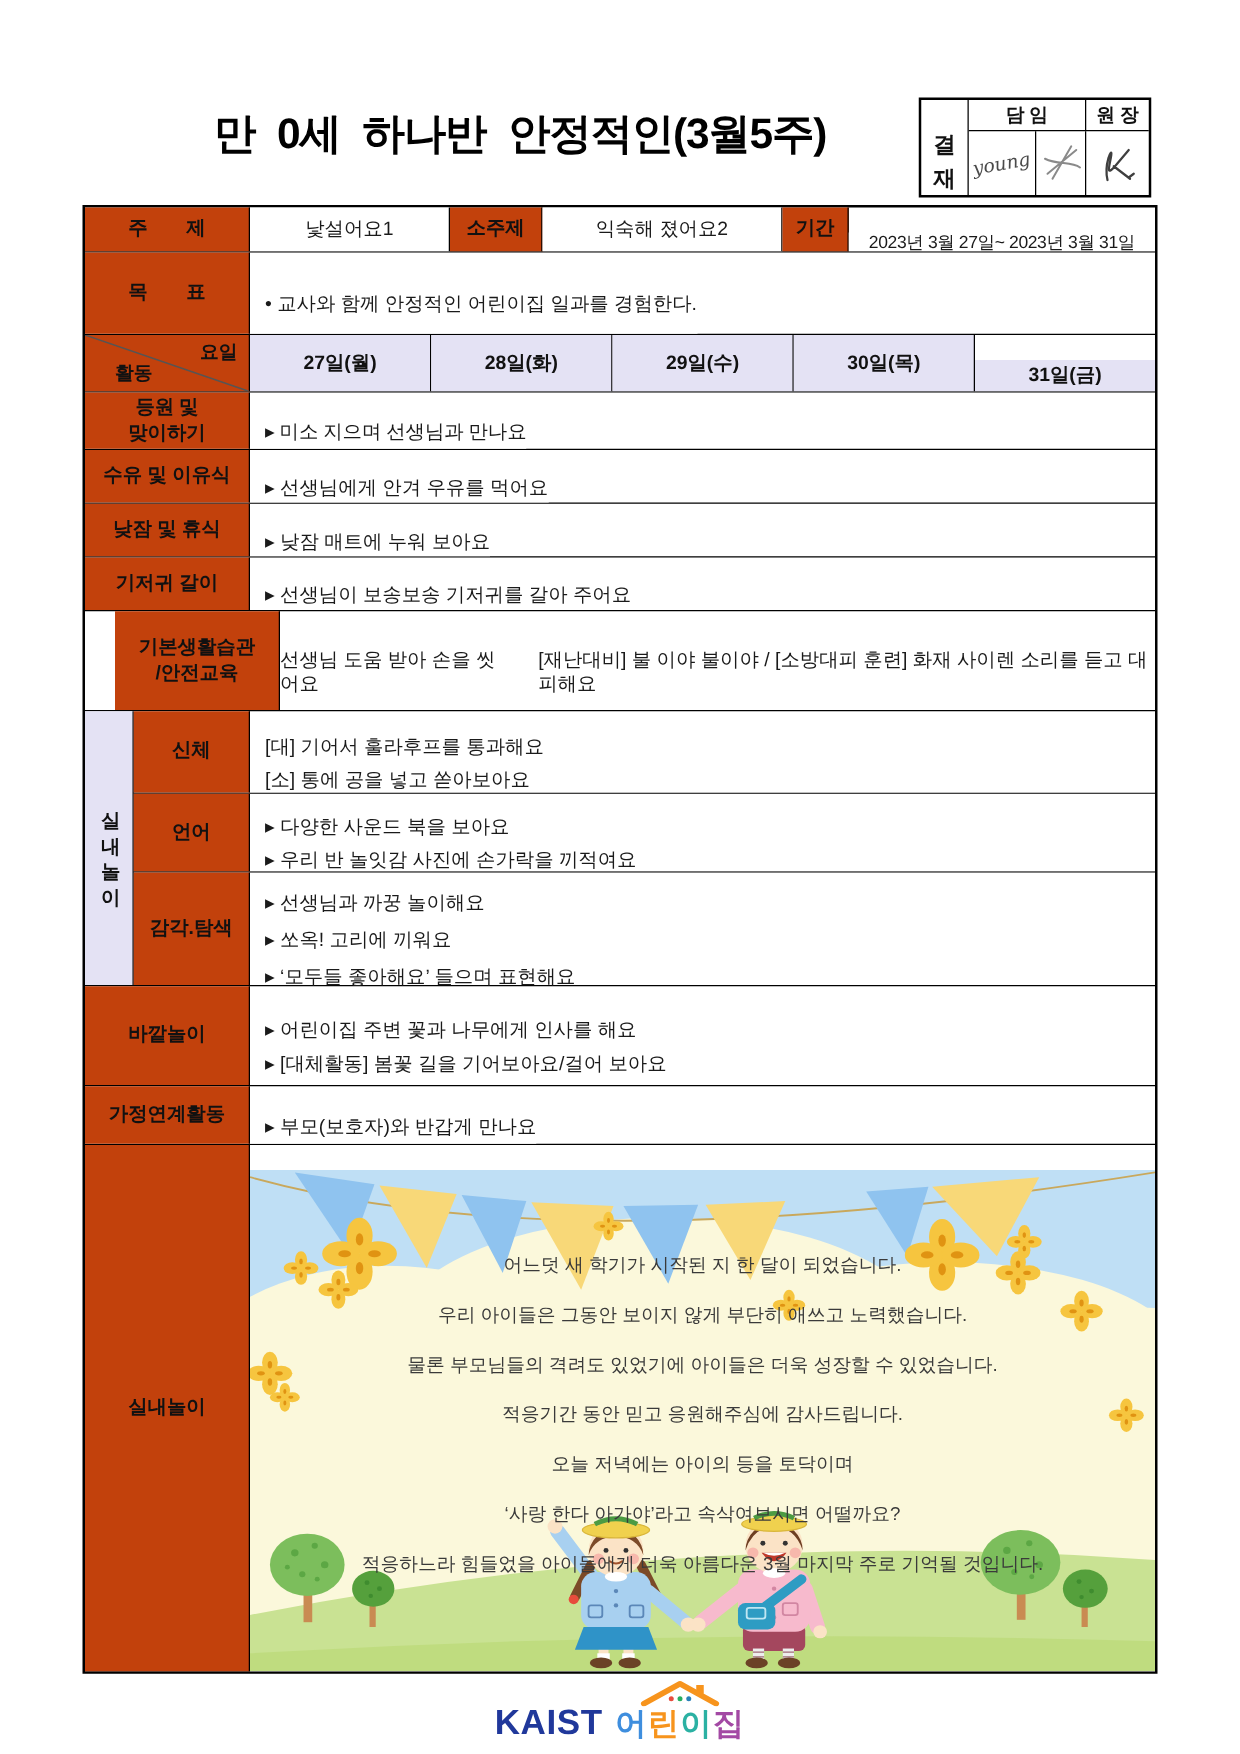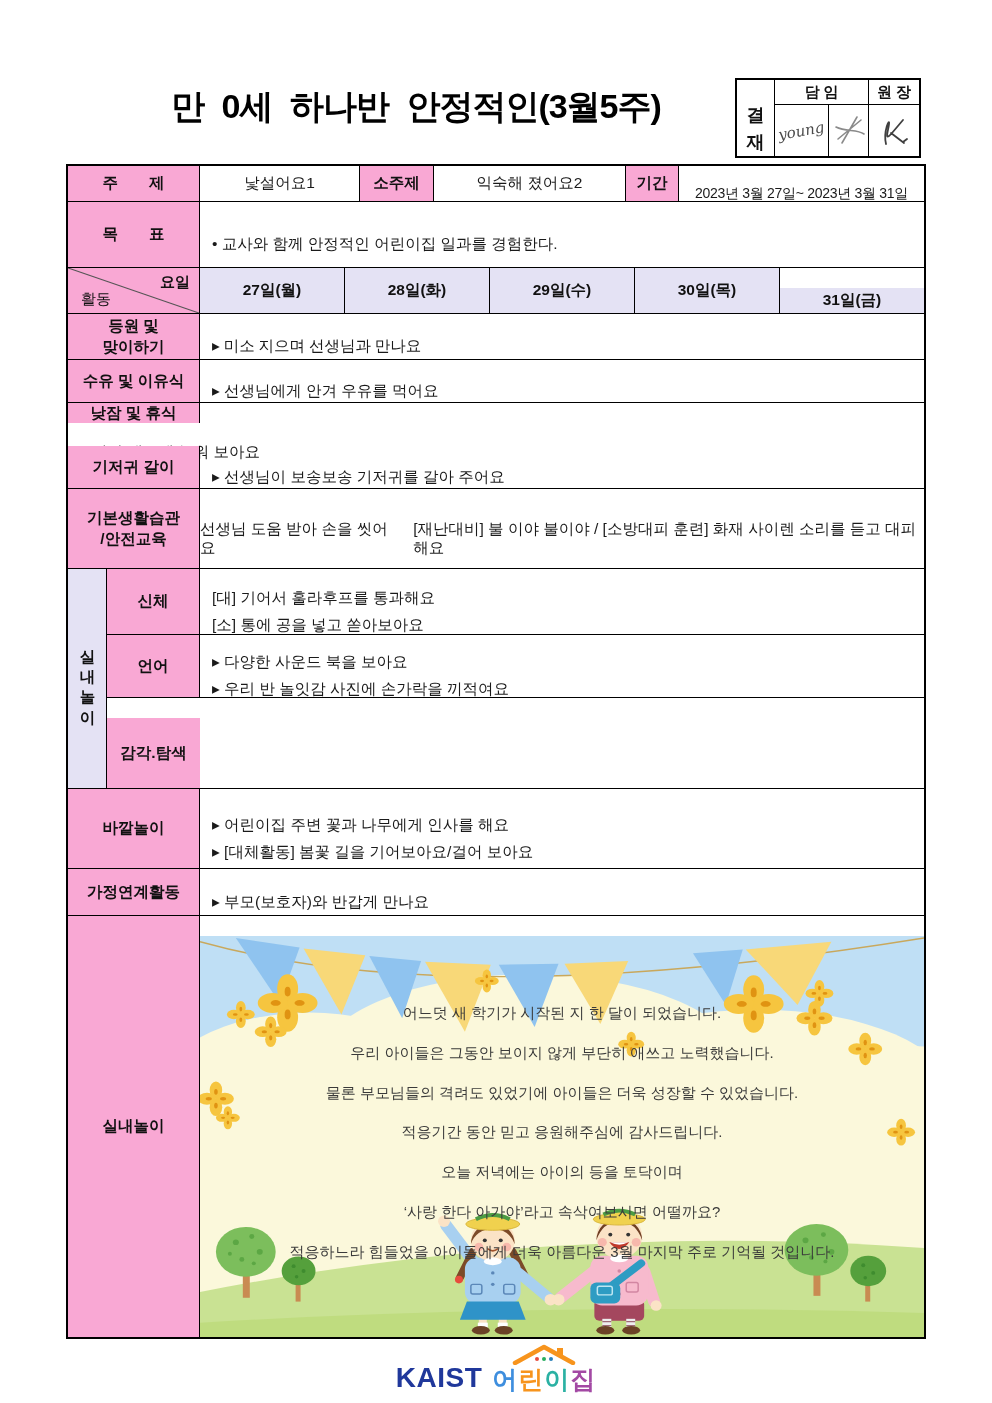--- a/index.html
+++ b/index.html
@@ -27,41 +27,41 @@
   .sig3 { flex:1; }
   .sig-text { font-family:"DejaVu Serif","Liberation Serif",serif; font-style:italic;
               font-size:15px; color:#4a4a4a; transform:rotate(-10deg); }
 
   
   .table { position:absolute; left:66px; top:164px; width:860px; border:2px solid #000; background:#fff; }
   .trow { display:flex; border-bottom:1px solid #000; }
   .trow:last-child { border-bottom:none; }
   .cell { border-right:1px solid #000; display:flex; min-width:0; }
   .cell:last-child { border-right:none;margin-top:20px; }
-  .h { background:#f9a8d4; font-weight:700; align-items:center; justify-content:center;
+  .h { background:#c2410c; font-weight:700; align-items:center; justify-content:center;
        text-align:center; font-size:15.5px; white-space:pre-line; line-height:1.3; }
   .c { background:#fff; font-size:15.5px; color:#1a1a1a; }
   .center { align-items:center; justify-content:center; text-align:center; }
   .lines { flex-direction:column; justify-content:center; padding-left:12px; gap:8px; }
   .line { line-height:1.2; }
   .r1 { height:36px; } .r2 { height:66px; } .r3 { height:46px; }
-  .r4 { height:46px;font-family:Liberation Serif, serif; } .r5 { height:43px; } .r6 { height:43px;flex-direction:column; } .r7 { height:43px; }
-  .r8 { height:80px; } .rowOut { height:80px; } .rowFam { height:47px; } .rowNotice { height:421px; }
+  .r4 { height:46px;font-family:Liberation Serif, serif; } .r5 { height:43px; } .r6 { height:43px; } .r7 { height:43px; }
+  .r8 { height:80px;padding-left:24px; } .rowOut { height:80px; } .rowFam { height:47px; } .rowNotice { height:421px; }
   .w-rowhead { width:132px; }
   .w-theme { width:160px; }
   .w-subl { width:74px; }
   .w-sub { width:192px; }
   .w-perl { width:53px; }
   .w-per { flex:1; font-size:14px; letter-spacing:-0.3px; }
   .day { flex:1; background:#E4E2F4; font-weight:700; font-size:15.5px;
          align-items:center; justify-content:center; }
   .corner { position:relative; }
   .corner svg { position:absolute; inset:0; width:100%; height:100%; }
   .corner-top { position:absolute; top:4px; right:9px; font-weight:700; font-size:15px; }
-  .corner-bot { position:absolute; bottom:5px; left:13px; font-weight:400; font-size:15px; }
+  .corner-bot { position:absolute; bottom:5px; left:24px; font-weight:700; font-size:15px; }
   .habit-lines { flex:1; flex-direction:row; justify-content:center; align-items:center; gap:21px; padding:0 6px; }
 
   .indoor { display:flex; height:220px; }
   .indoor-left { width:39px; border-right:1px solid #000; background:#E4E2F4; display:flex;
                  align-items:center; justify-content:center; writing-mode:vertical-rl;
                  text-orientation:upright; font-weight:700; font-size:15.5px; letter-spacing:5px; }
   .indoor-rows { flex:1; display:flex; flex-direction:column; min-width:0; }
   .irow { display:flex; border-bottom:1px solid #000; min-height:0; }
   .irow:last-child { border-bottom:none; }
   .irow .sub { width:93px; }
@@ -197,20 +197,25 @@
         </div>
         <div class="irow i2">
           <div class="cell h sub">언어</div>
           <div class="cell c lines" style="flex:1">
             <div class="line">▸ 다양한 사운드 북을 보아요</div>
             <div class="line">▸ 우리 반 놀잇감 사진에 손가락을 끼적여요</div>
           </div>
         </div>
         <div class="irow i3">
           <div class="cell h sub">감각.탐색</div>
+          <div class="cell c lines" style="flex:1; gap:11px;">
+            <div class="line">▸ 선생님과 까꿍 놀이해요</div>
+            <div class="line">▸ 쏘옥! 고리에 끼워요</div>
+            <div class="line">▸ ‘모두들 좋아해요’ 들으며 표현해요</div>
+          </div>
         </div>
       </div>
     </div>
 
     <div class="trow rowOut">
       <div class="cell h w-rowhead">바깥놀이</div>
       <div class="cell c lines">
         <div class="line">▸ 어린이집 주변 꽃과 나무에게 인사를 해요</div>
         <div class="line">▸ [대체활동] 봄꽃 길을 기어보아요/걸어 보아요</div>
       </div>

